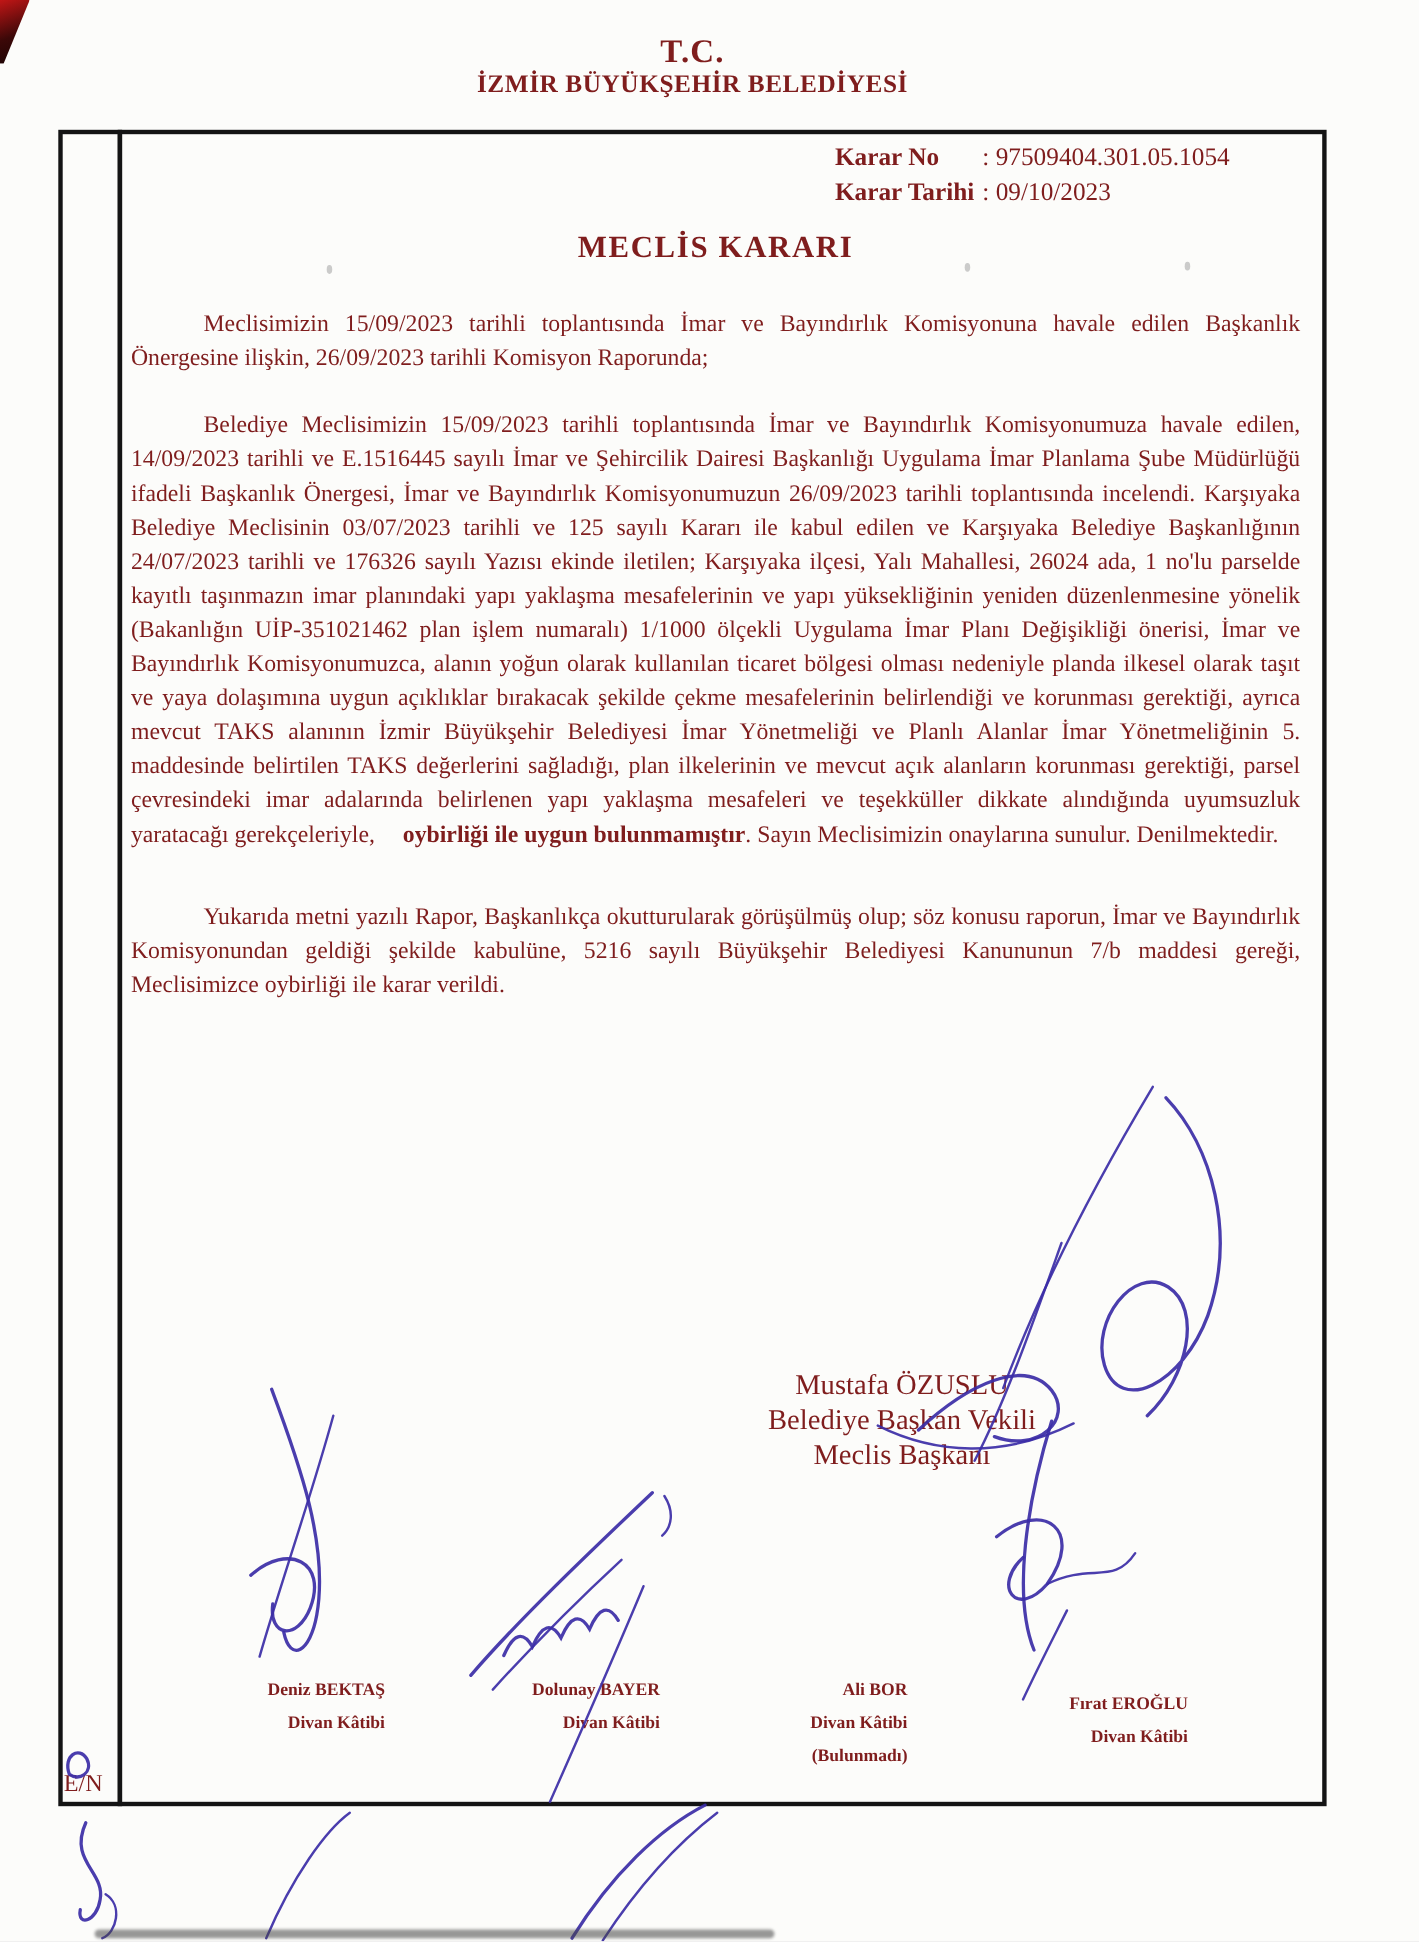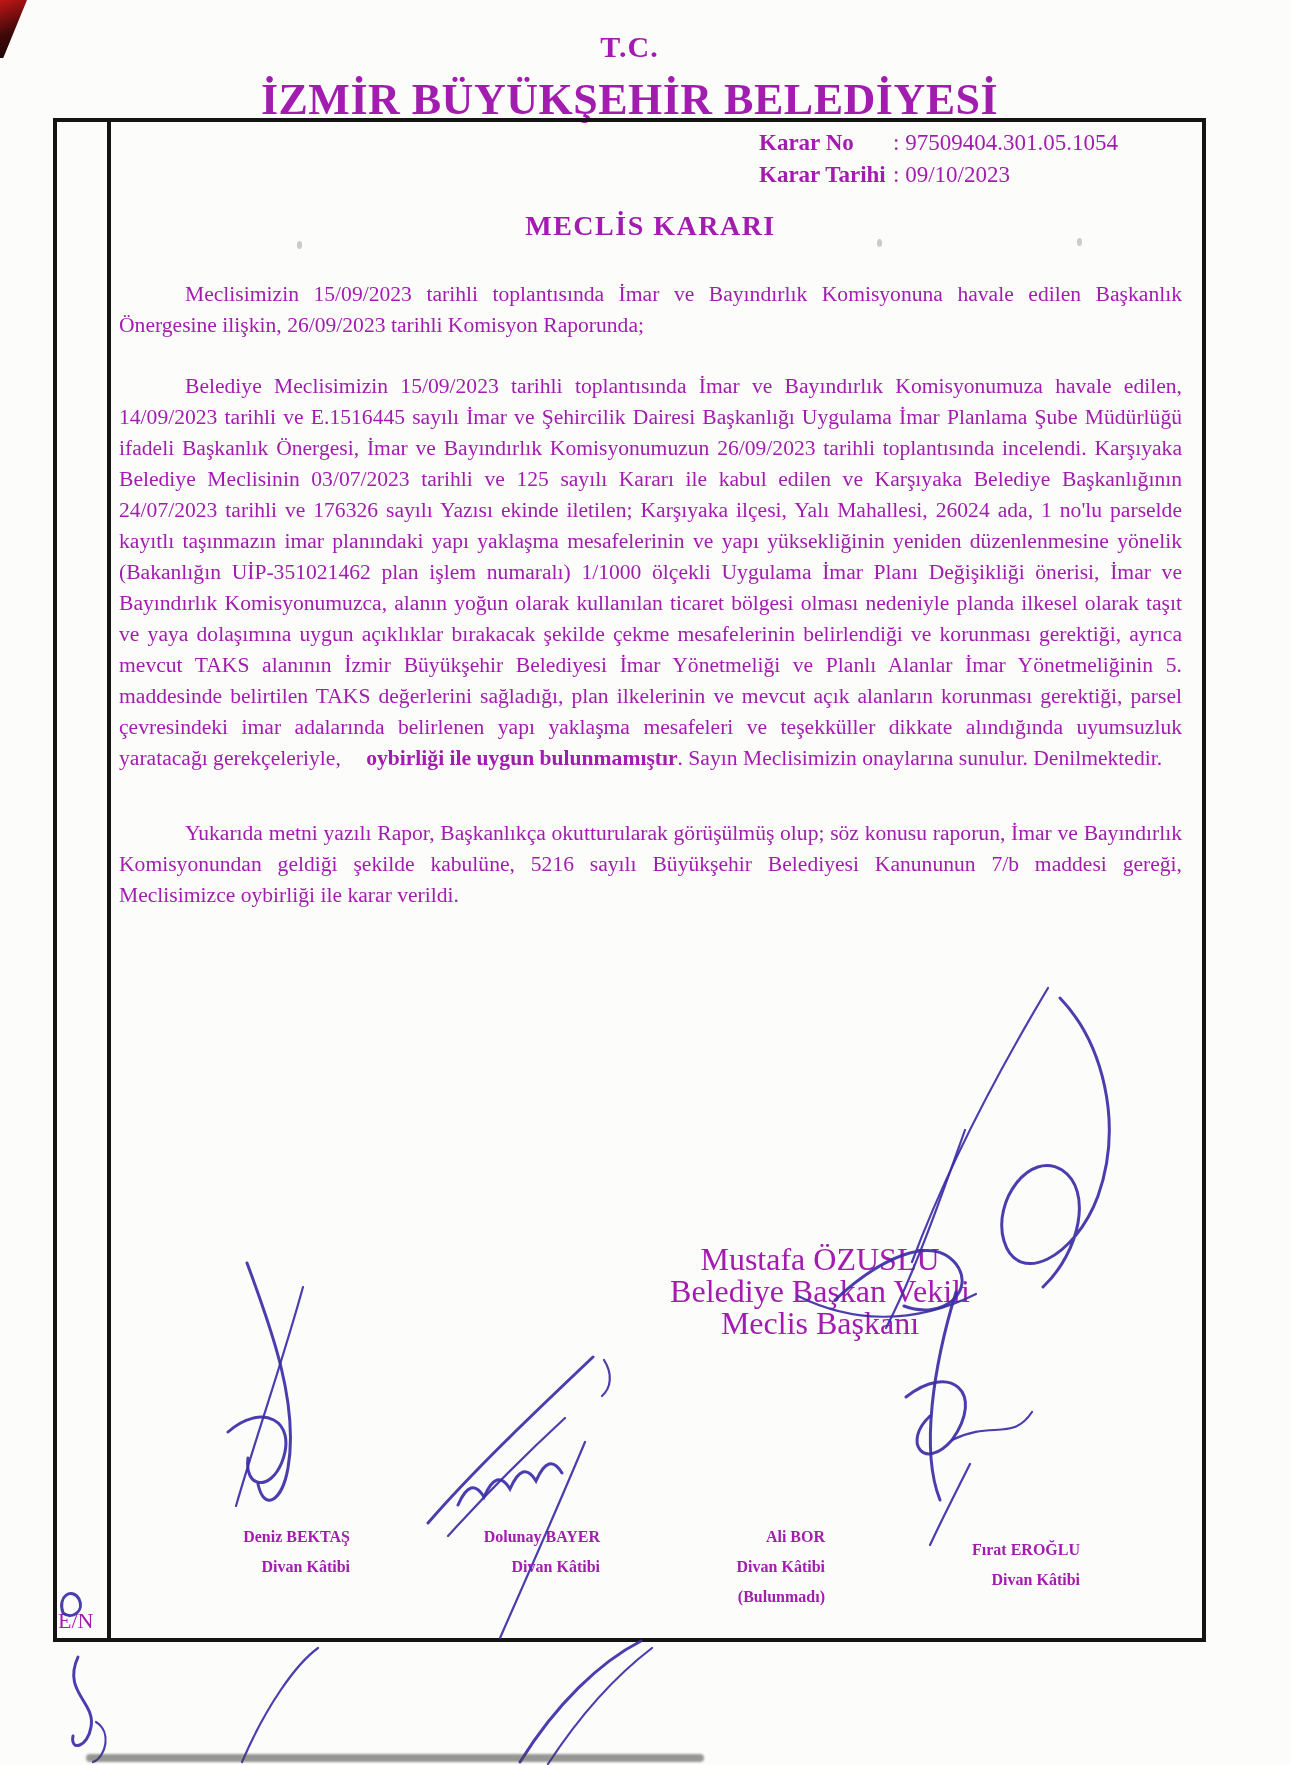--- a/index.html
+++ b/index.html
@@ -2,27 +2,27 @@
 <html><head>
 <meta charset="utf-8">
 <style>
   html,body { margin:0; padding:0; background:#e8e8e8; }
   .page {
     position:relative;
     width:1290px; height:1765px;
     margin:0 auto;
     background:#fcfcfa;
     font-family:"Liberation Serif", serif;
-    color:#a21caf;
+    color:#7f1d1d;
     overflow:hidden;
   }
   
   .hdr { position:absolute; top:30px; left:53px; width:1153px; text-align:center; }
   .hdr-tc   { font-size:30px; font-weight:bold; letter-spacing:1px; }
-  .hdr-muni { font-size:44px; font-weight:bold; letter-spacing:.5px; margin-top:10px; }
+  .hdr-muni { font-size:23px; font-weight:bold; letter-spacing:.5px; margin-top:0; }
 
   
   .box-strip {
     position:absolute; left:53px; top:118px; width:58px; height:1524px;
     border:4px solid #141414; box-sizing:border-box;
   }
   .box-main {
     position:absolute; left:107px; top:118px; width:1099px; height:1524px;
     border:4px solid #141414; box-sizing:border-box;
   }
@@ -45,21 +45,21 @@
     margin:0;
   }
   .p-intro  { margin-top:37px !important; }
   .p-report { margin-top:30px !important; }
   .p-resol  { margin-top:44px !important; }
   p.body-par b { font-weight:bold;margin-left:20px; }
 
   
   .sig-president {
     position:absolute; left:655px; top:1243px; width:330px;
-    text-align:center; font-size:32px; line-height:32px;
+    text-align:center; font-size:26px; line-height:32px;
   }
   .clerk { position:absolute; top:1522px; text-align:right; font-size:16px; line-height:30px;font-weight:bold; }
   .clerk-1 { left:130px; width:220px; }
   .clerk-2 { left:375px; width:225px; }
   .clerk-3 { left:610px; width:215px; }
   .clerk-4 { left:855px; width:225px;margin-top:13px; }
 
   .en-label { position:absolute; left:58px; top:1608px; font-size:22px; }
 
   

